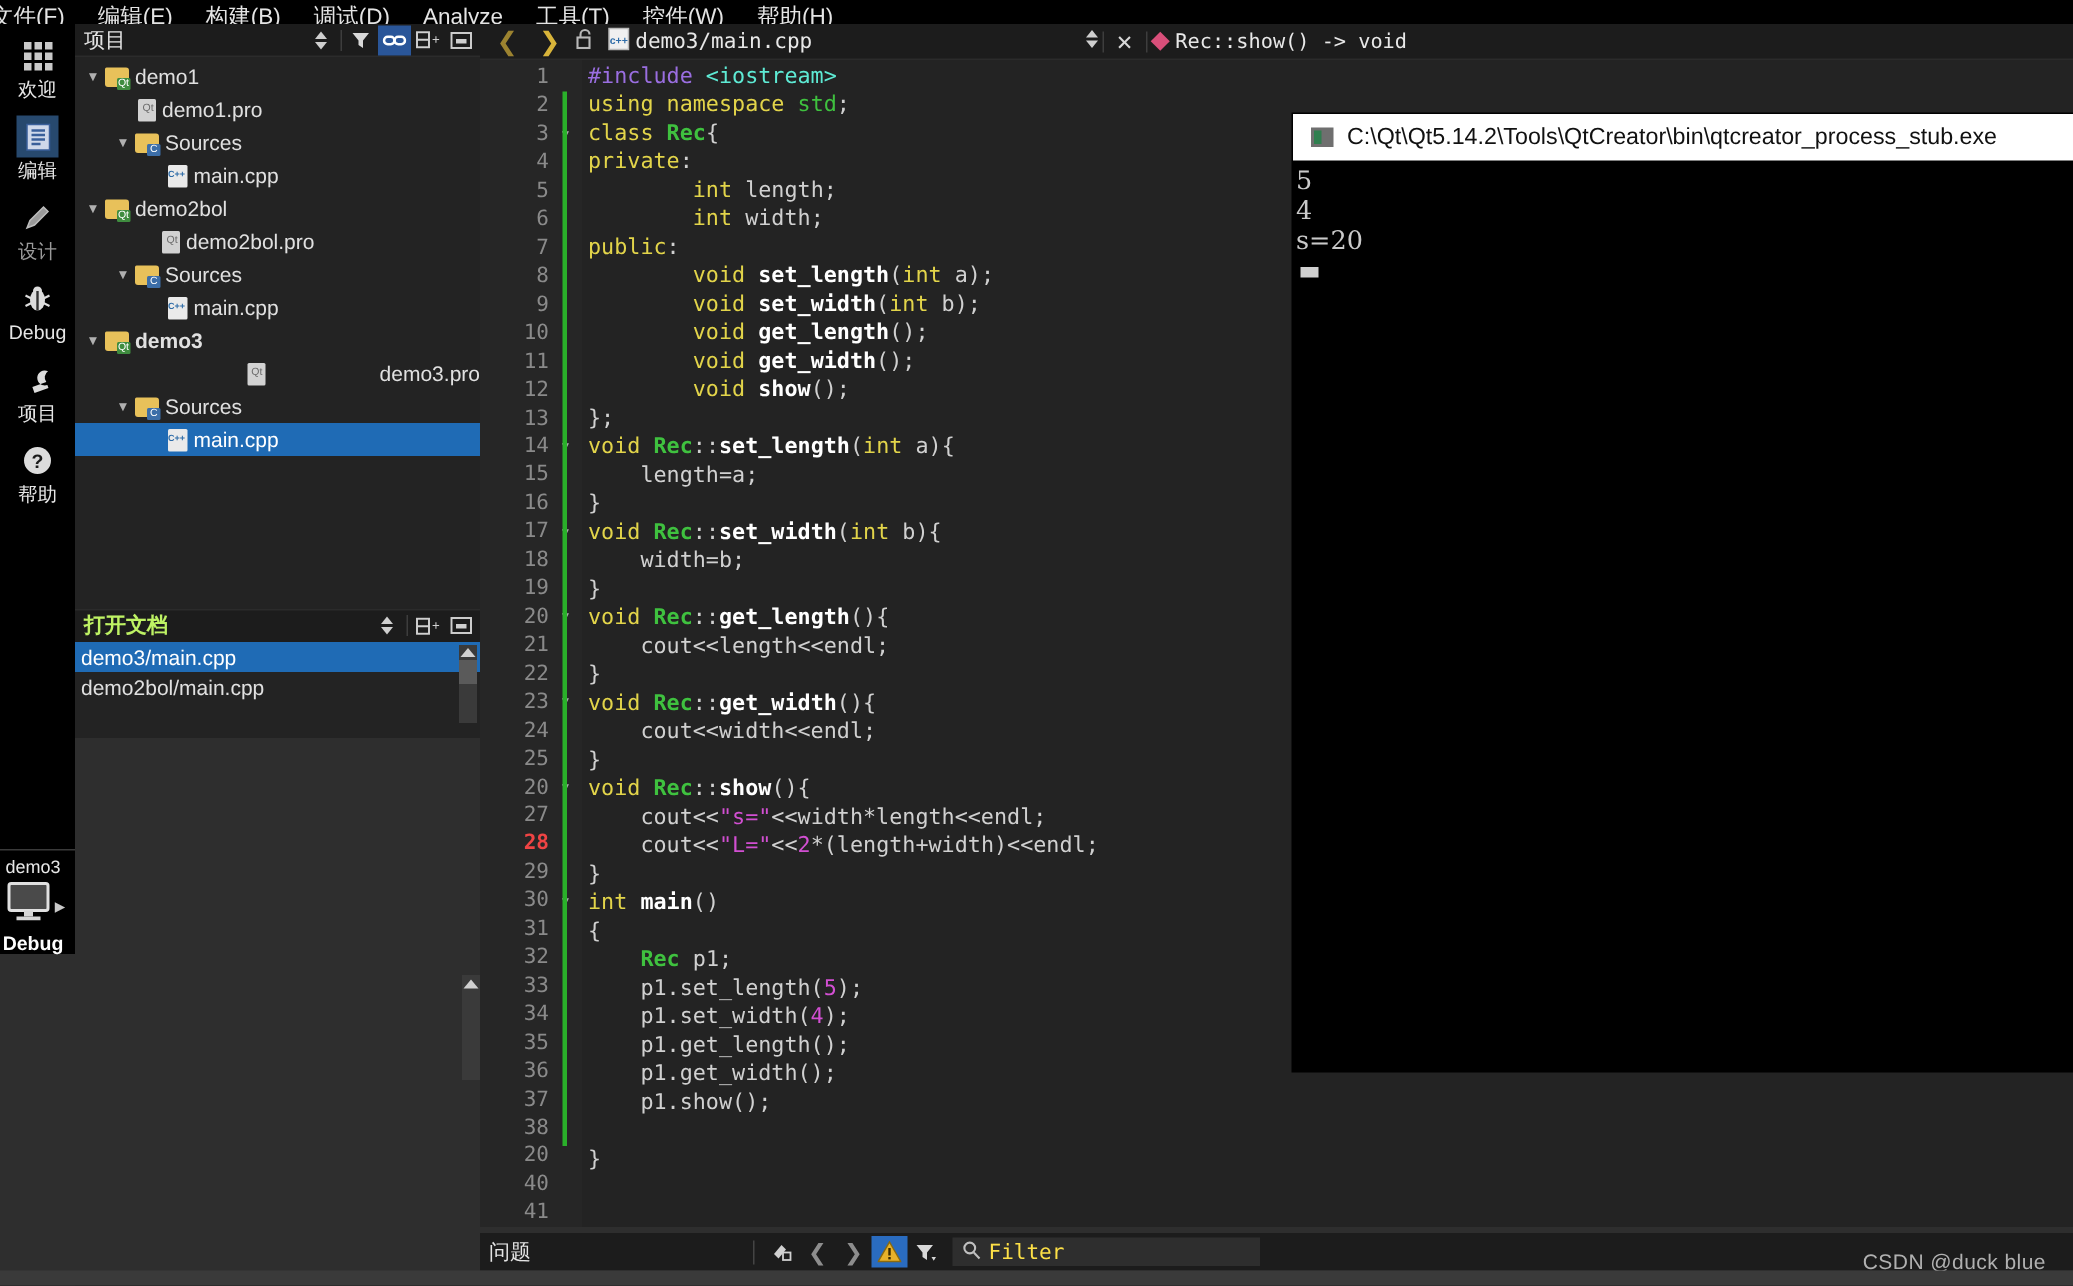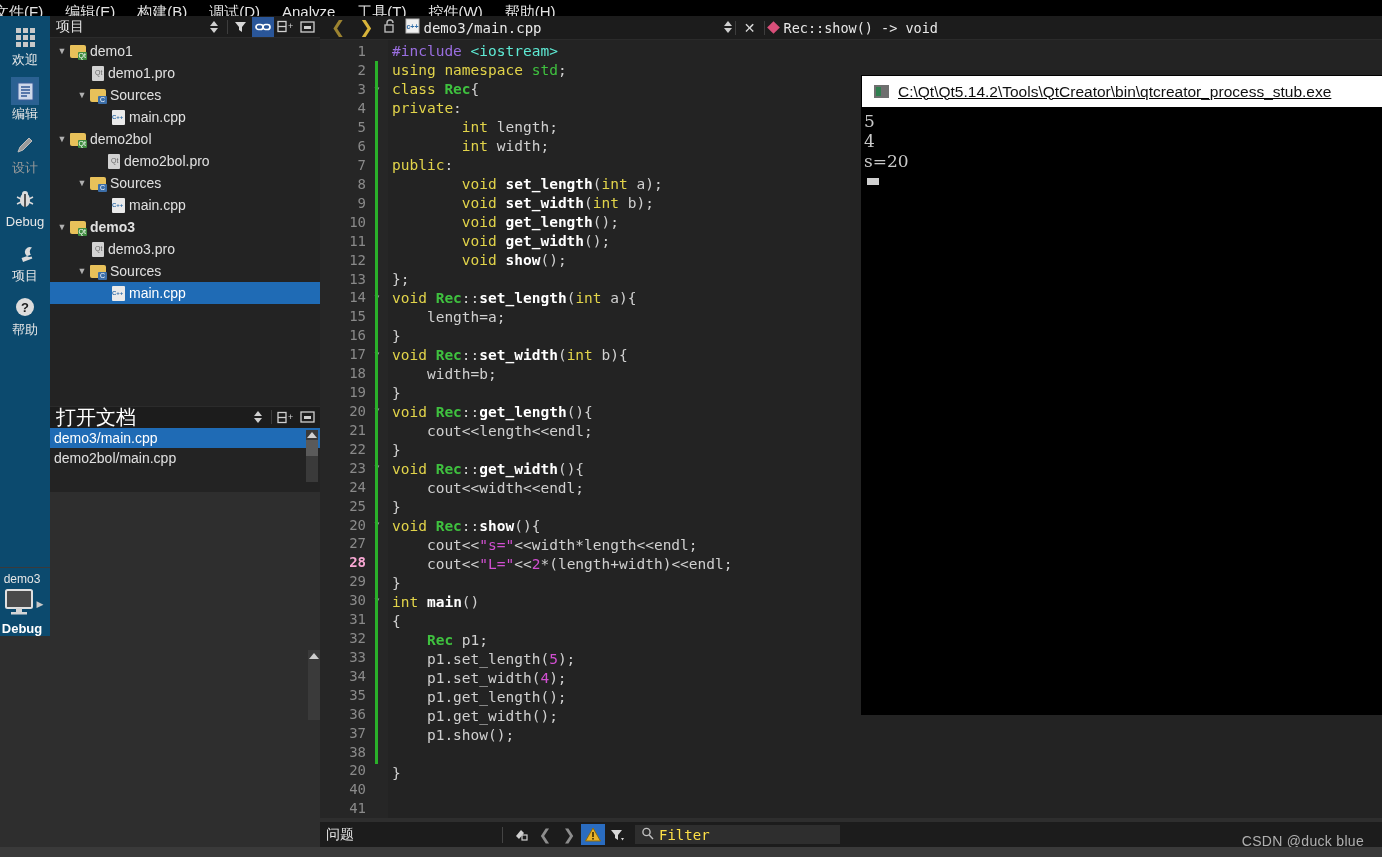--- a/index.html
+++ b/index.html
@@ -20,21 +20,21 @@
   .menubar .mi {
     font-size: 15px; line-height: 15px; padding: 0 11px;
     white-space: nowrap; color: #e4e4e4;
     position: relative; top: 3px;
   }
   .menubar .mi.first { padding-left: 0; margin-left: -6px; }
 
   
   .modebar {
     position: absolute; left: 0; top: 16px; width: 50px; height: 620px;
-    background: #0c4a6e;
+    background: #000000;
     display: flex; flex-direction: column; align-items: center;
   }
   .modebar .mode {
     width: 50px; padding: 7px 0 3px 0;
     display: flex; flex-direction: column; align-items: center;
     color: #b9b9b9;
   }
   .modebar .mode .glyph {
     width: 28px; height: 28px;
     display: flex; align-items: center; justify-content: center;
@@ -120,21 +120,21 @@
     border-radius: 1px;
   }
   .ico.filecpp:after {
     content: "C++"; position: absolute; left: 0px; top: 4px; color: #2e6ca8;
     font-size: 6px; line-height: 7px; font-weight: bold;
   }
   .odhdr {
     height: 22px; background: #1c1c1c; display: flex; align-items: center;
     padding: 0 2px 0 6px; border-top: 1px solid #2b2b2b;
   }
-  .odhdr .ptitle { font-size: 20px; color: #ffffff; flex: 1; }
+  .odhdr .ptitle { font-size: 14px; color: #bef264; flex: 1; font-weight: bold; }
   .odlist { background: #232323; position: relative; }
   .odrow {
     height: 20px; display: flex; align-items: center; padding-left: 4px;
     font-size: 14px; color: #e0e0e0; white-space: nowrap;
   }
   .odrow.sel { background: #1f6bb5; color: #fff; }
   .odscroll {
     position: absolute; right: 2px; top: 2px; width: 12px; height: 52px;
     background: #3a3a3a;
   }
@@ -182,21 +182,21 @@
     display: flex; flex-direction: column; padding-top: 2px;
   }
   .gline {
     height: 19px; display: flex; align-items: center;
     justify-content: flex-end; position: relative;
   }
   .gline .num {
     font-family: "DejaVu Sans Mono", monospace; font-size: 14px; color: #8a8a8a;
     width: 44px; text-align: right;
   }
-  .gline.cur .num { color: #f9a8d4; font-weight: bold; }
+  .gline.cur .num { color: #ef4444; font-weight: bold; }
   .gline .fold {
     width: 22px; text-align: center; color: #a8a8a8; font-size: 8px;
   }
   .modbar {
     position: absolute; left: 55px; width: 3px; background: #2ab02a;
   }
   .codetext {
     flex: 1; padding-top: 2px; overflow: hidden;
     font-family: "DejaVu Sans Mono", monospace; font-size: 14.5px;
     background: #232323;
@@ -213,21 +213,20 @@
   .gr { color: #3fc13f; }          
 
   
   .console {
     position: absolute; left: 862px; top: 76px; width: 520px; height: 638px;
     background: #000; box-shadow: 0 0 0 1px #000;
   }
   .ctitle {
     height: 31px; background: #ffffff; display: flex; align-items: center;
     padding-left: 12px;
-    text-decoration: underline;
   }
   .ctitle .cico {
     width: 15px; height: 13px; margin-right: 9px; position: relative;
     background: #6f6f6f;
   }
   .ctitle .cico:after {
     content: ""; position: absolute; left: 2px; top: 2px;
     width: 5px; height: 9px; background: #2f7f4f;
   }
   .ctitle .ctxt {
@@ -464,21 +463,21 @@
         <div class="trow" style="padding-left: 44px;">
           <span class="arrow"></span>
           <span class="ico filecpp"></span>
           <span class="txt">main.cpp</span>
         </div>
         <div class="trow bold" style="padding-left: 4px;">
           <span class="arrow">▼</span>
           <span class="ico folderqt"></span>
           <span class="txt">demo3</span>
         </div>
-        <div class="trow" style="padding-left: 24px;">
+        <div class="trow" style="padding-left: 24px; justify-content: space-between;">
           <span class="arrow"></span>
           <span class="ico filepro"></span>
           <span class="txt">demo3.pro</span>
         </div>
         <div class="trow" style="padding-left: 24px;">
           <span class="arrow">▼</span>
           <span class="ico foldercpp"></span>
           <span class="txt">Sources</span>
         </div>
         <div class="trow sel" style="padding-left: 44px;">

